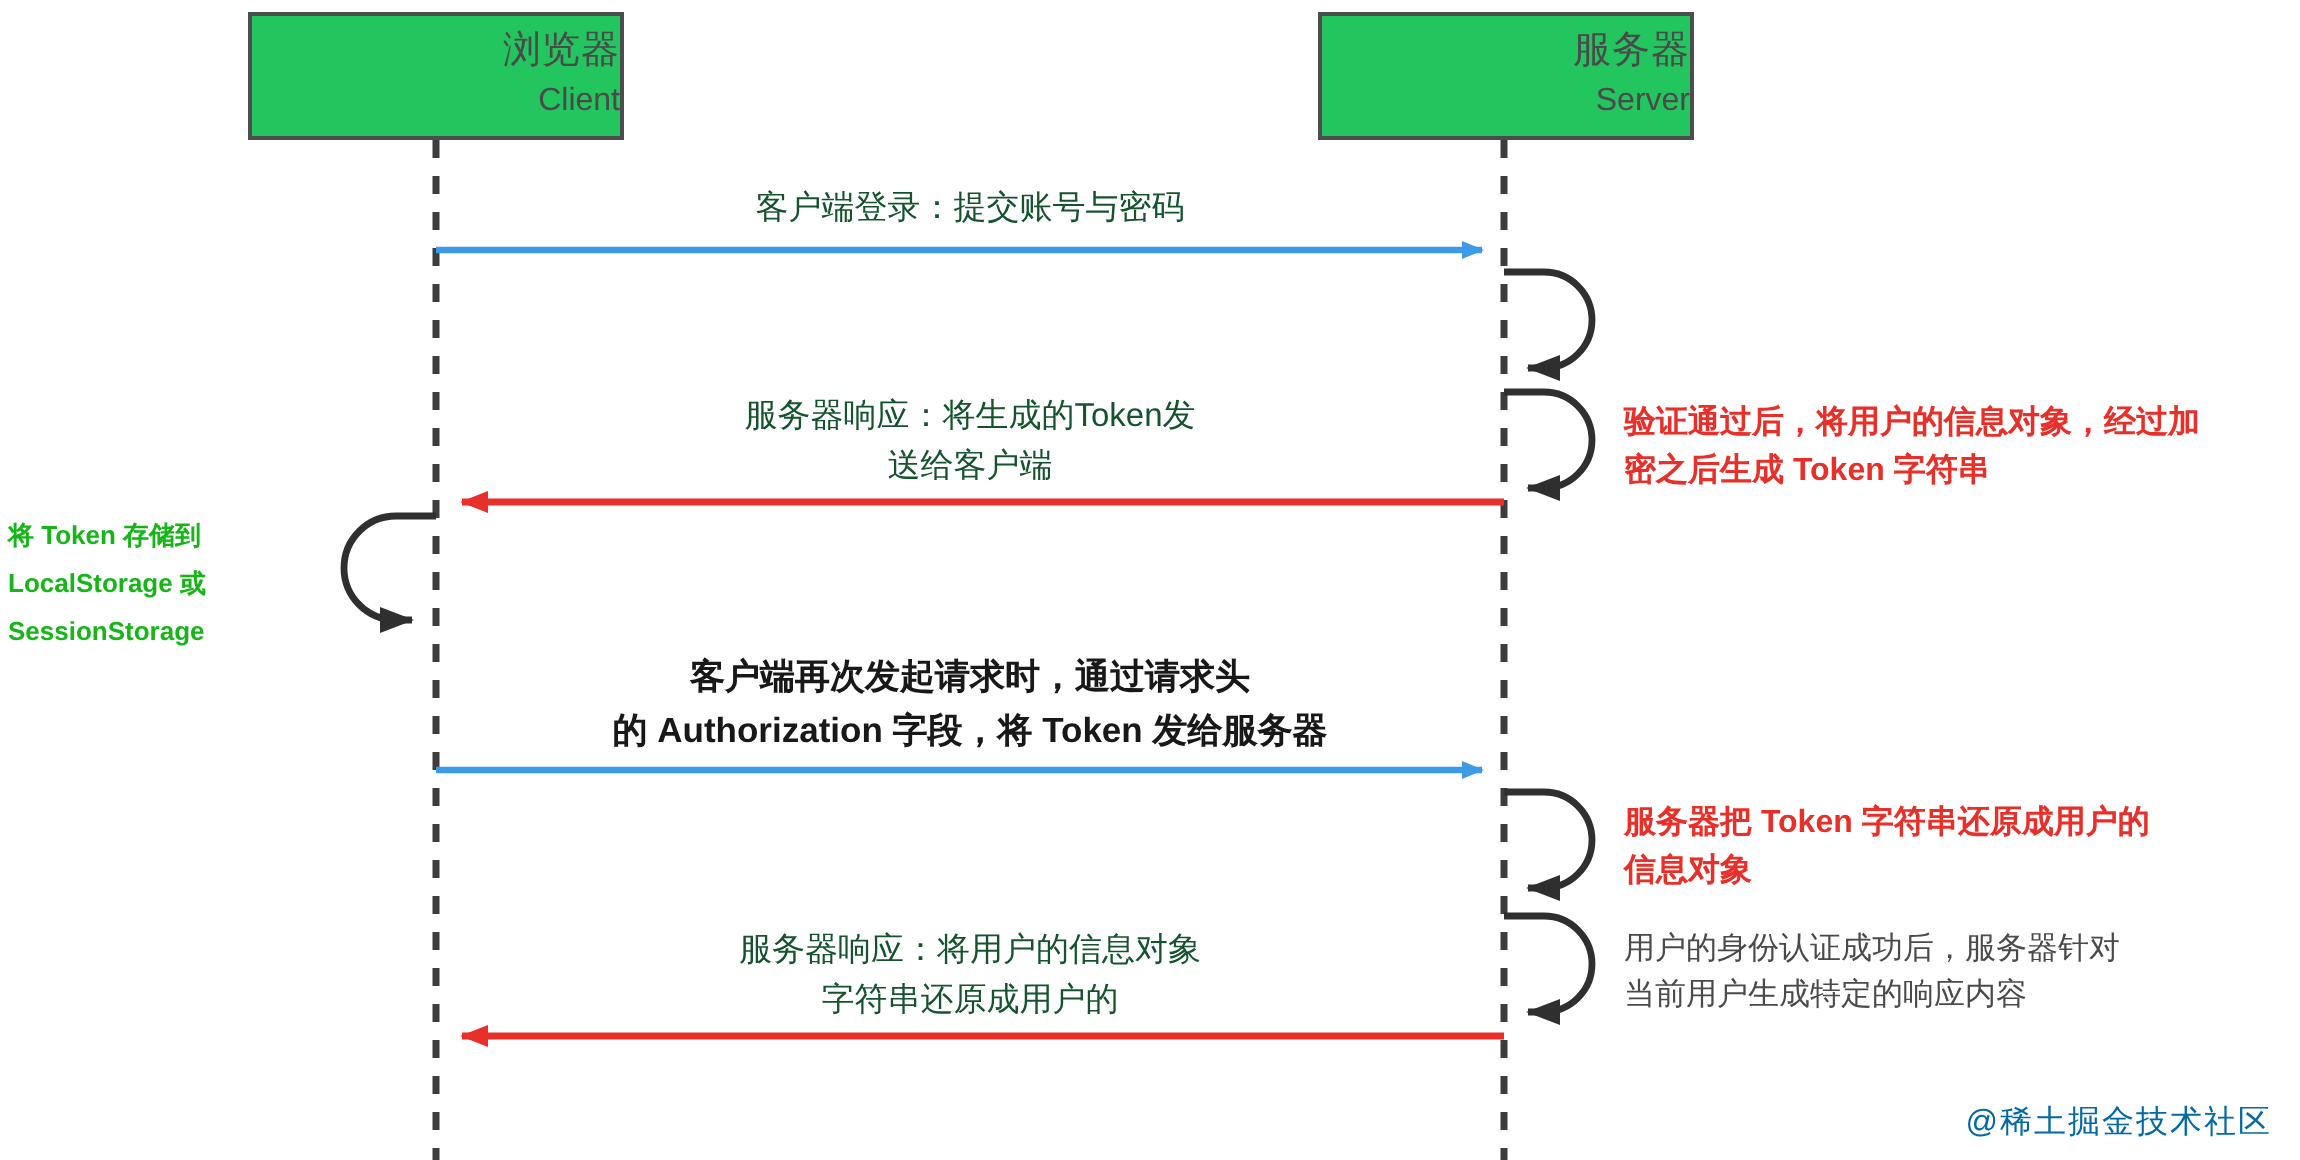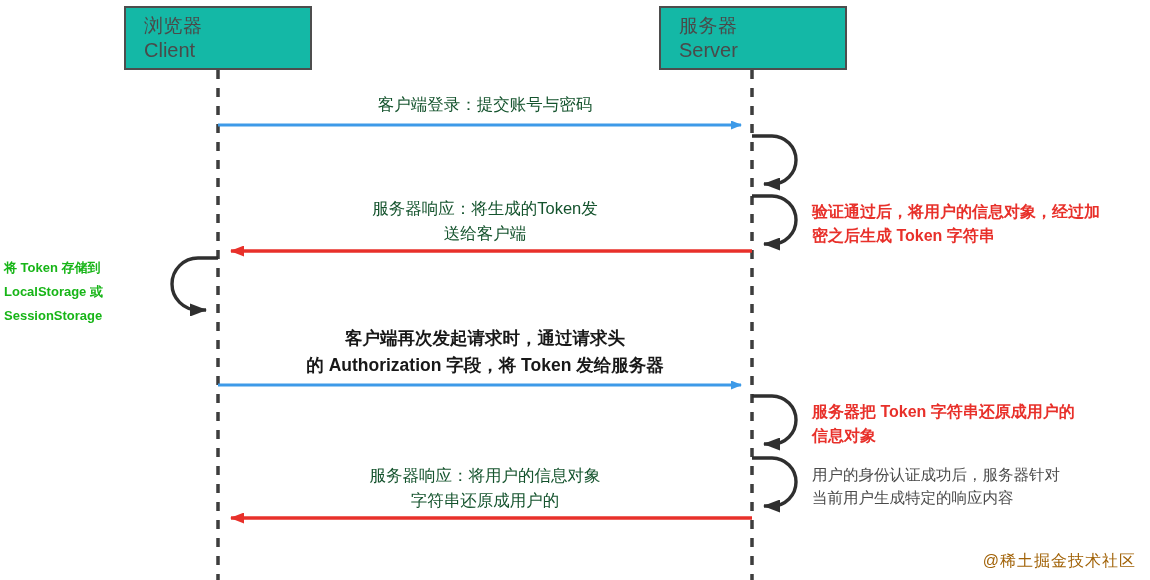--- a/index.html
+++ b/index.html
@@ -21,35 +21,34 @@
     position: absolute;
     left: 0;
     top: 0;
     width: 1150px;
     height: 580px;
   }
   .actor-box {
     position: absolute;
     box-sizing: border-box;
     border: 2px solid #4d4d4d;
-    background: #14b8a6;
+    background: #22c55e;
     display: flex;
     flex-direction: column;
-    align-items: flex-start;
+    align-items: flex-end;
     justify-content: center;
     color: #4a4a4a;
-    padding-left: 18px;
   }
   .actor-cn {
     font-size: 19px;
     line-height: 24px;
     letter-spacing: 0.5px;
   }
   .actor-en {
-    font-size: 20px;
+    font-size: 16px;
     line-height: 25px;
   }
   .msg-label {
     position: absolute;
     text-align: center;
     color: #14532d;
     font-size: 16.5px;
     line-height: 25px;
     white-space: nowrap;
   }
@@ -75,21 +74,21 @@
     color: #17b517;
     font-weight: bold;
     font-size: 13px;
     line-height: 24px;
     text-align: left;
   }
   .watermark {
     position: absolute;
     right: 14px;
     bottom: 8px;
-    color: #a16207;
+    color: #0369a1;
     font-size: 16px;
     letter-spacing: 1px;
   }
 </style>
 </head>
 <body>
 
 <div id="canvas">
 
   <svg class="layer" viewBox="0 0 1150 580" xmlns="http://www.w3.org/2000/svg">

